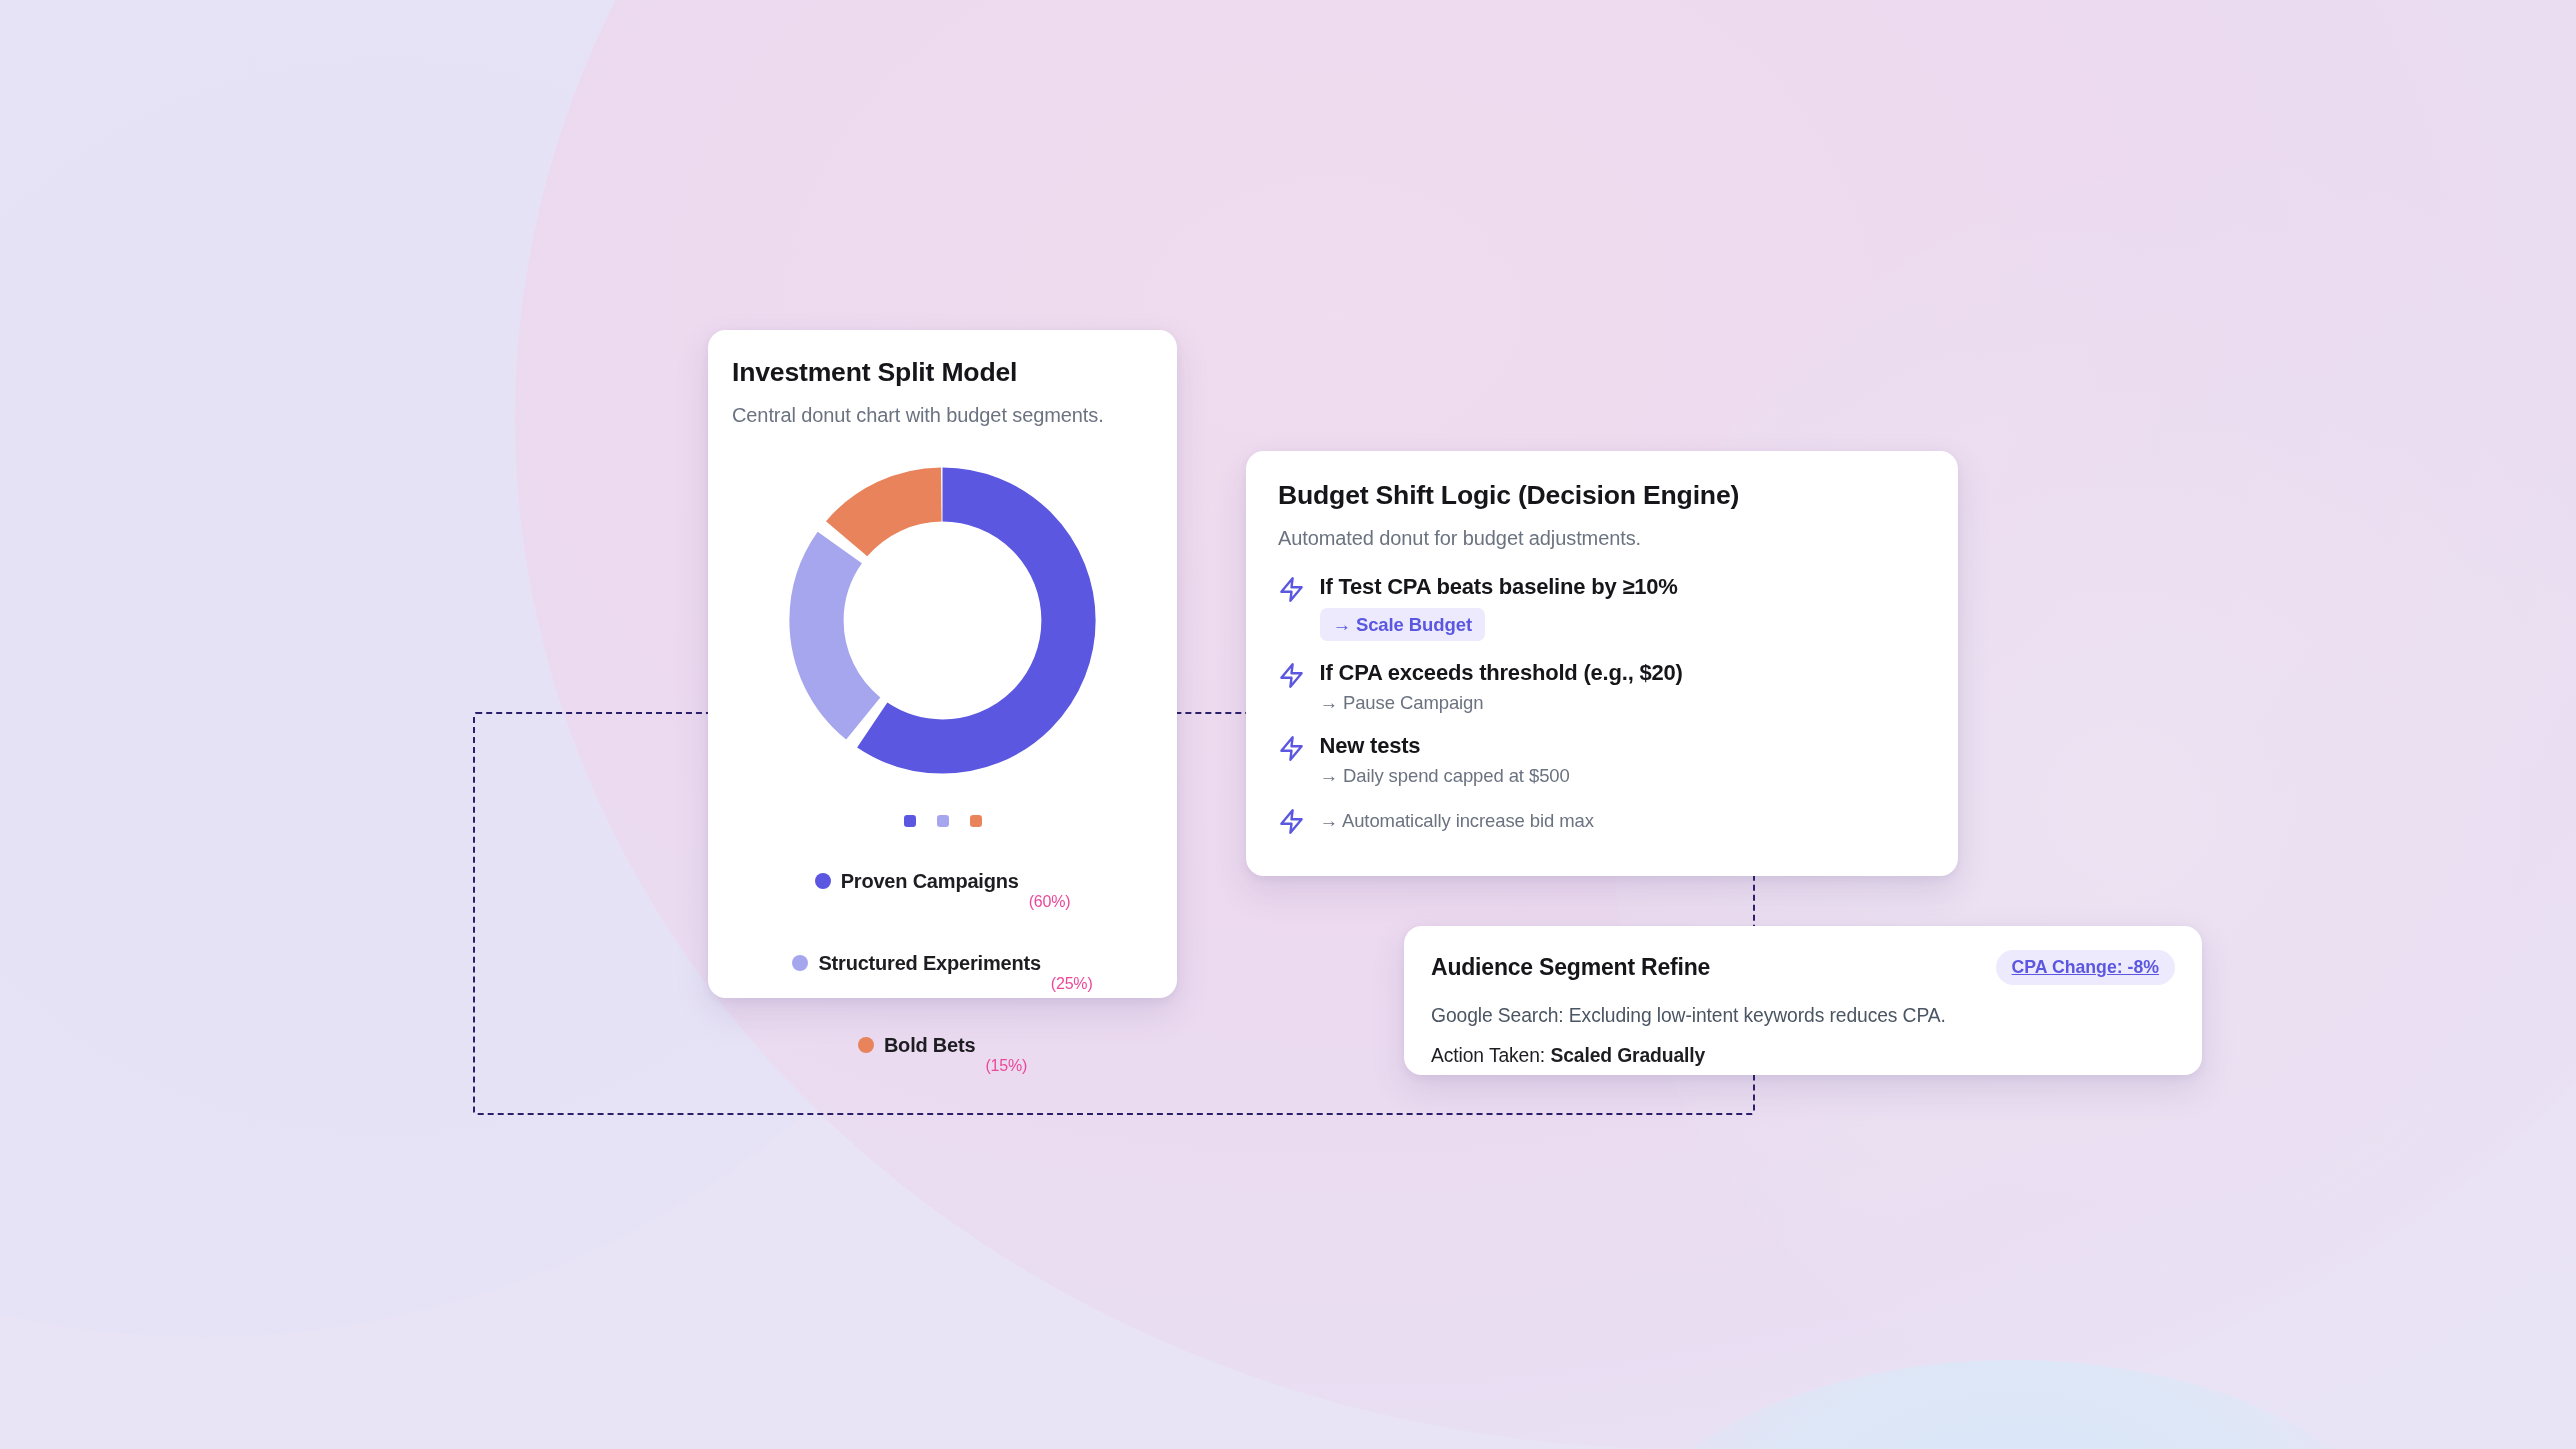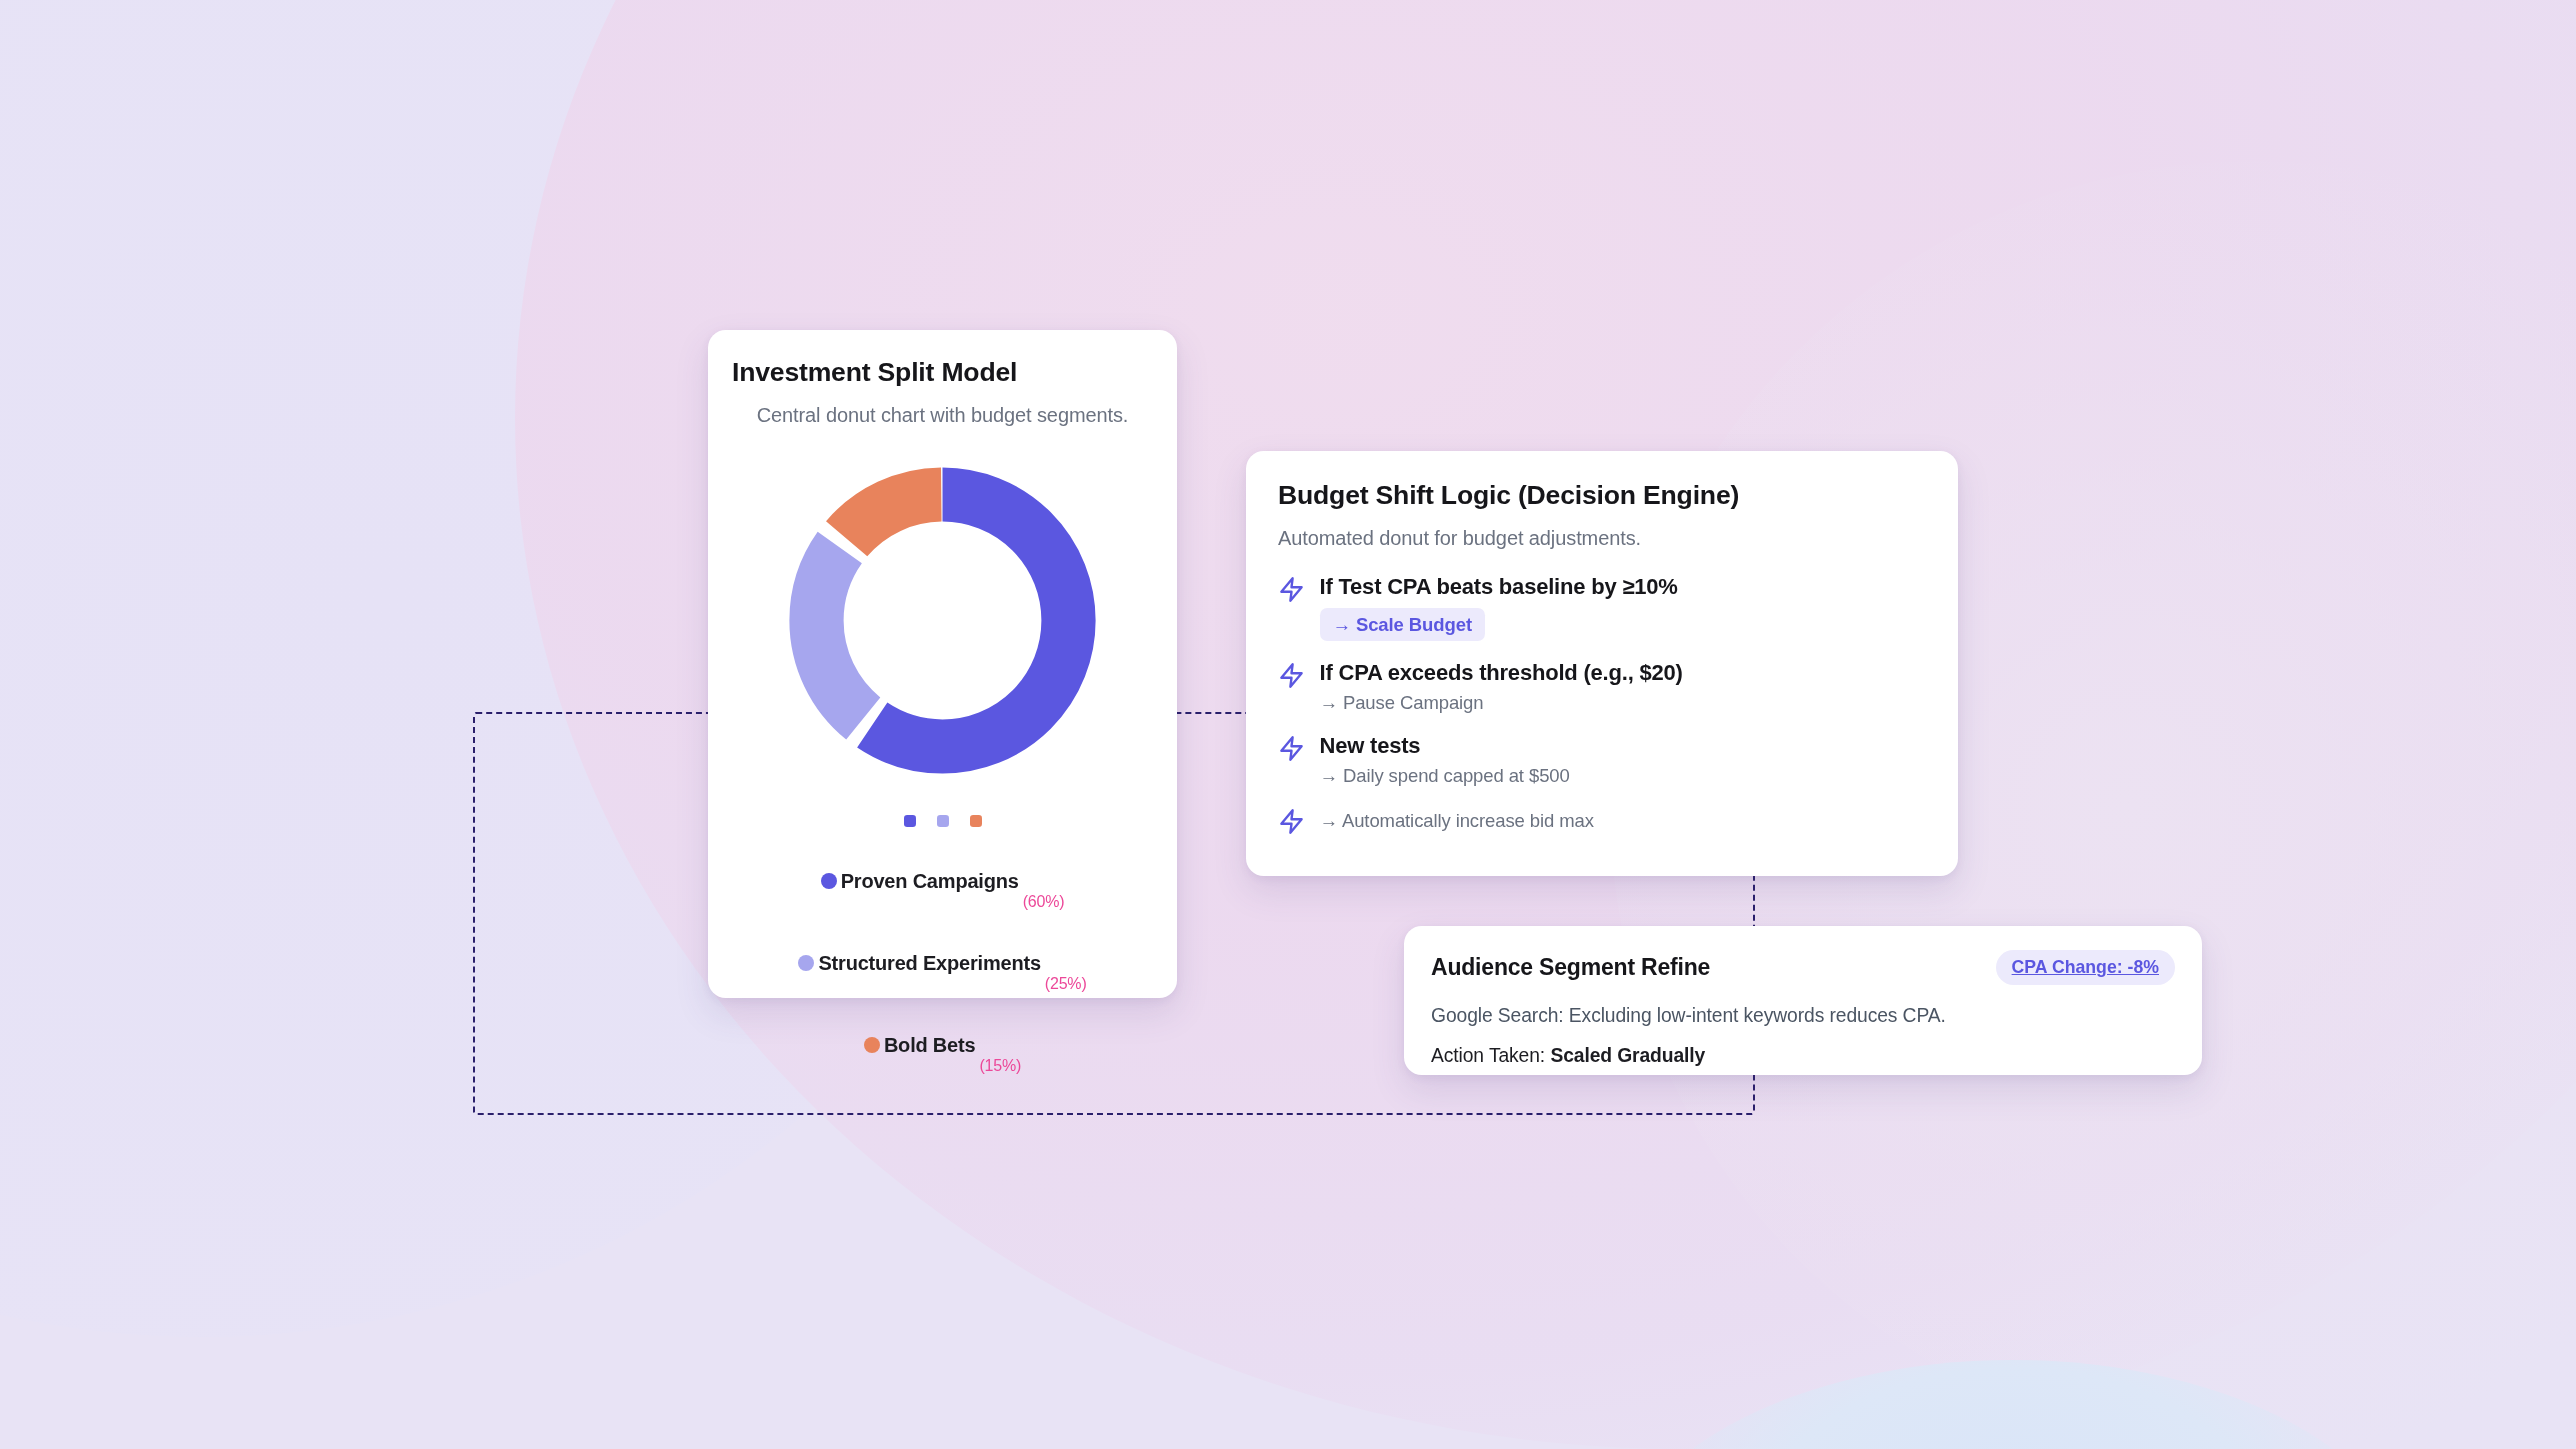--- a/index.html
+++ b/index.html
@@ -68,39 +68,39 @@
     color:#6b7280;
     letter-spacing:-0.1px;
   }
 
   
   #card-investment {
     left:708px; top:330px;
     width:469px; height:668px;
     padding:27px 24px 0 24px;
   }
-  #card-investment .card-sub { margin-top:16px;text-align:center; }
+  #card-investment .card-sub { margin-top:16px; }
 
   #donut-wrap {
     position:relative;
     width:319px; height:319px;
     margin:34px auto 0 auto;
   }
   #donut-wrap svg { display:block; width:319px; height:319px; transform:rotate(-90deg); }
 
   #dot-row {
     display:flex; justify-content:center; gap:21px;
     margin-top:35px;
   }
   .mini-dot { width:12px; height:12px; border-radius:3.2px; }
 
   #legend { margin-top:24px; }
   .legend-row {
     display:flex; align-items:center; justify-content:center;
-    gap:4px;
+    gap:10px;
     margin-bottom:22px;
   }
   .legend-swatch { width:16px; height:16px; border-radius:50%; flex:none; }
   .legend-label { font-size:20px; font-weight:600; color:#1d1d22; letter-spacing:-0.2px; }
   .legend-pct   { font-size:16px; color:#ec4899; letter-spacing:-0.2px;margin-top:42px; }
 
   
   #card-rules {
     left:1246px; top:451px;
     width:712px; height:425px;

